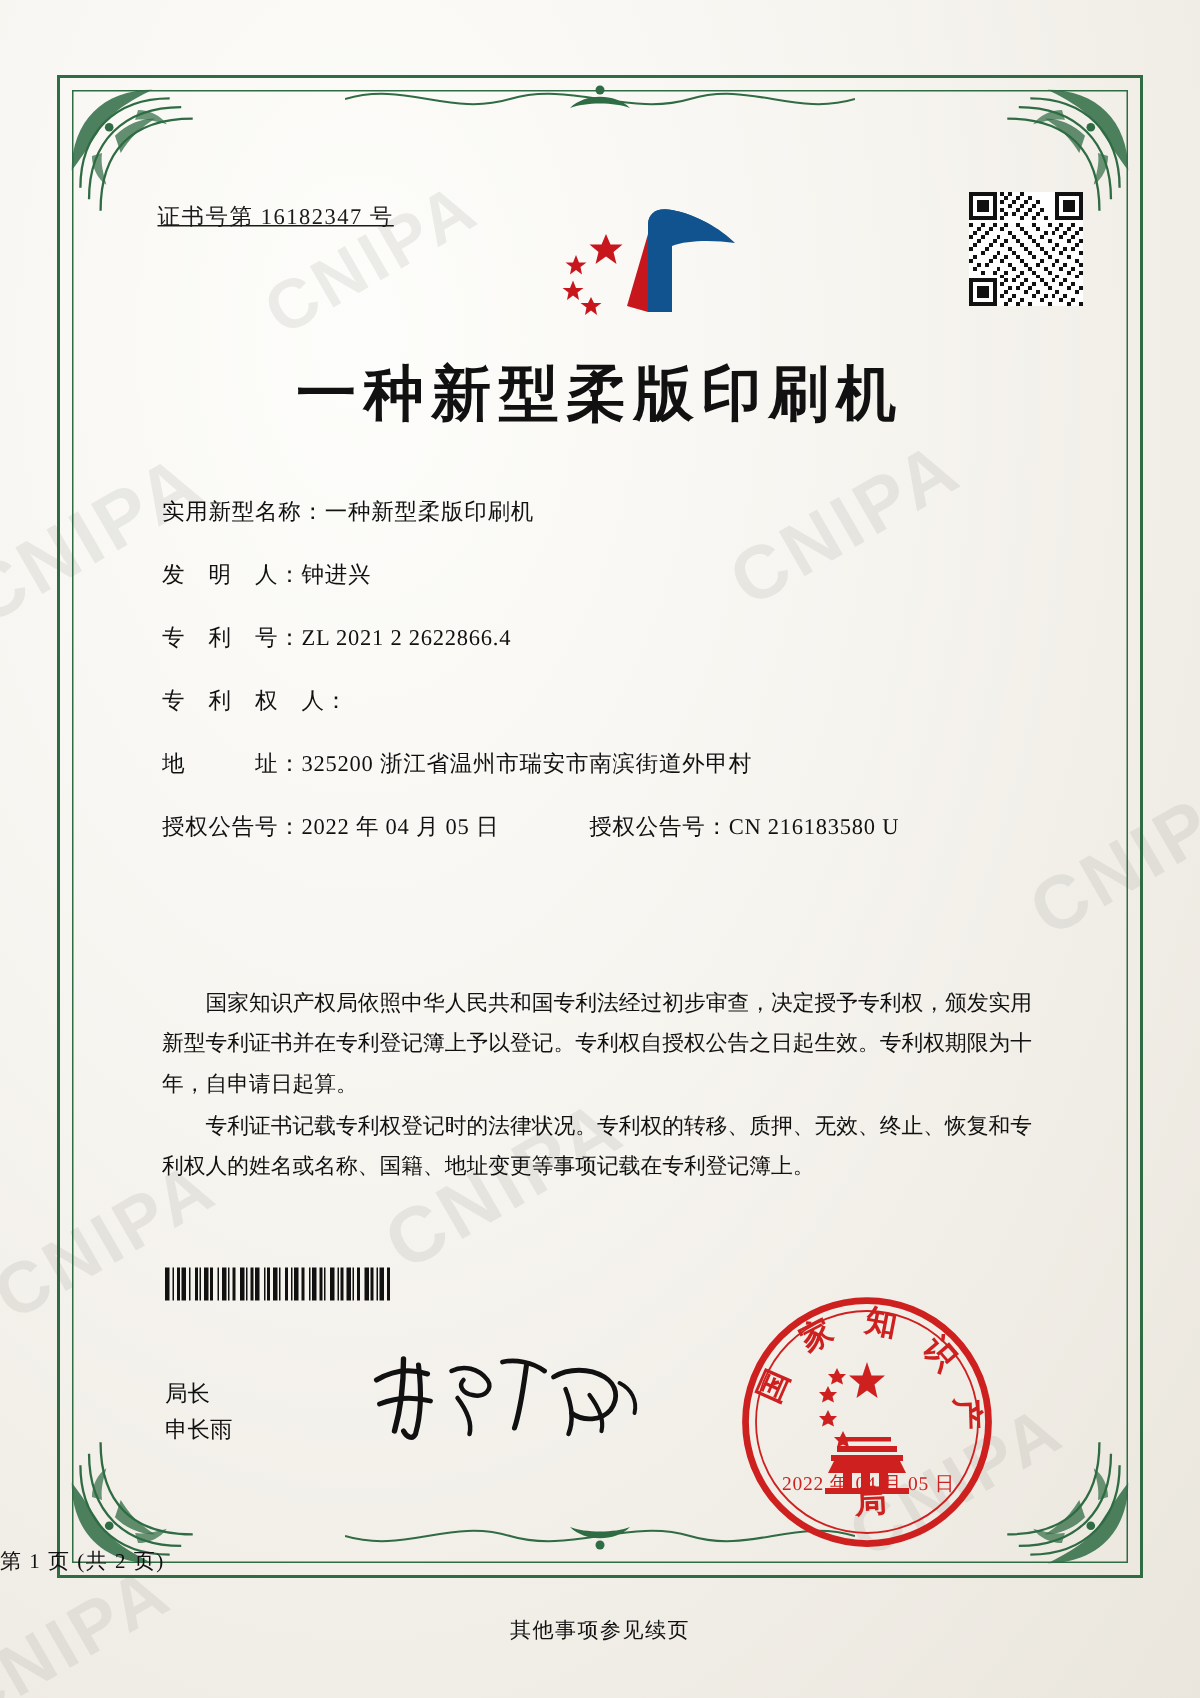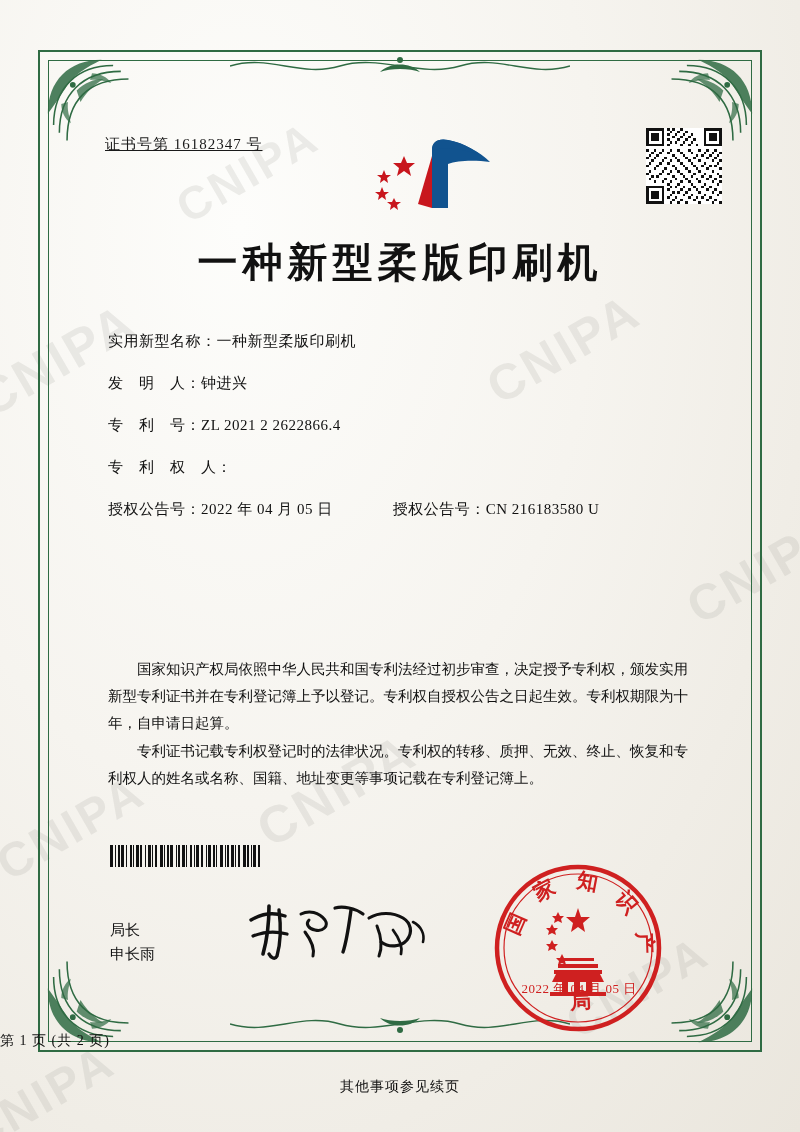--- a/index.html
+++ b/index.html
@@ -517,20 +517,24 @@
       <span class="f-label">发　明　人：</span>
       <span class="f-value">钟进兴</span>
     </div>
     <div class="field-row">
       <span class="f-label">专　利　号：</span>
       <span class="f-value">ZL 2021 2 2622866.4</span>
     </div>
     <div class="field-row">
       <span class="f-label">专　利　权　人：</span>
     </div>
+    <div class="field-row">
+      <span class="f-label">地　　　址：</span>
+      <span class="f-value">325200 浙江省温州市瑞安市南滨街道外甲村</span>
+    </div>
     <div class="field-row double">
       <span class="f-label">授权公告号：</span>
       <span class="f-value">2022 年 04 月 05 日</span>
       <span class="f-gap"></span>
       <span class="f-label">授权公告号：</span>
       <span class="f-value">CN 216183580 U</span>
     </div>
   </div>
 
   <div class="paras">

